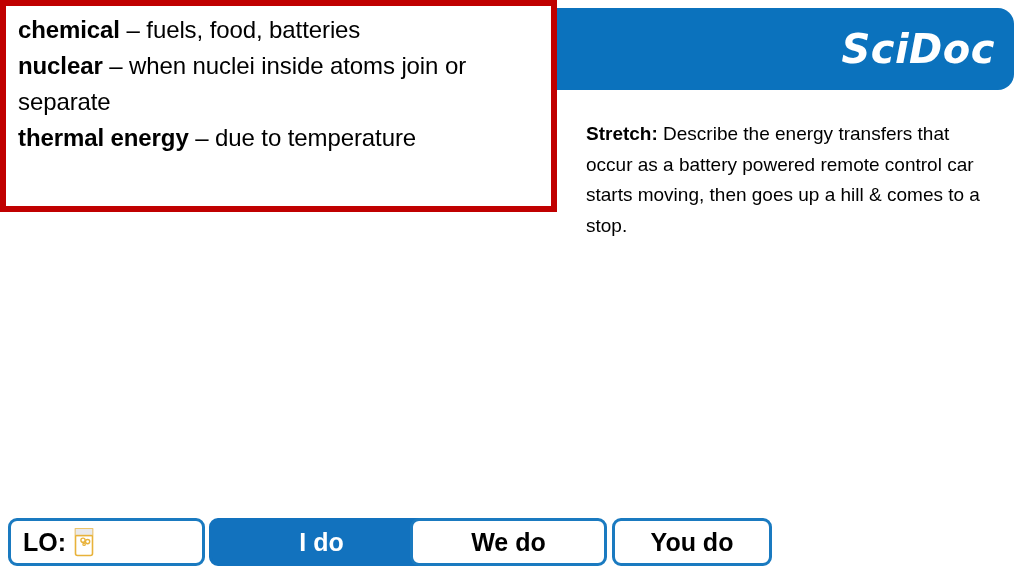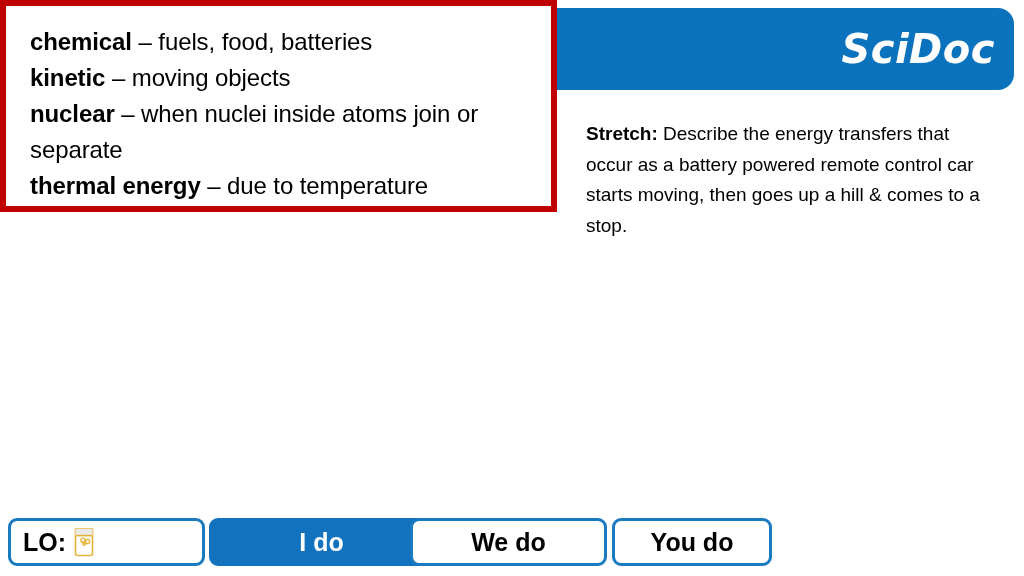--- a/index.html
+++ b/index.html
@@ -49,21 +49,21 @@
     left: 0px;
     top: 0px;
     width: 557px;
     height: 212px;
     box-sizing: border-box;
     background: #ffffff;
     border: 6px solid #c00000;
     z-index: 2;
   }
   .definition-list {
-    margin: 12px;
+    margin: 0;
     padding: 6px 10px 0 12px;
     list-style: none;
   }
   .definition-line {
     font-size: 24px;
     line-height: 36px;
     color: #000000;
     letter-spacing: -0.1px;
   }
   .definition-term {
@@ -152,23 +152,20 @@
   <span class="brand-wordmark">SciDoc</span>
 </div>
 
 <div class="definition-box">
   <div class="definition-list">
 
     <div class="definition-line">
       <span class="definition-term">chemical</span><span class="definition-sep"> – </span><span class="definition-desc">fuels, food, batteries</span>
     </div>
 
-    <div class="definition-line">
-      <span class="definition-term">kinetic</span><span class="definition-sep"> – </span><span class="definition-desc">moving objects</span>
-    </div>
 
     <div class="definition-line">
       <span class="definition-term">nuclear</span><span class="definition-sep"> – </span><span class="definition-desc">when nuclei inside atoms join or separate</span>
     </div>
 
     <div class="definition-line">
       <span class="definition-term">thermal energy</span><span class="definition-sep"> – </span><span class="definition-desc">due to temperature</span>
     </div>
 
   </div>

